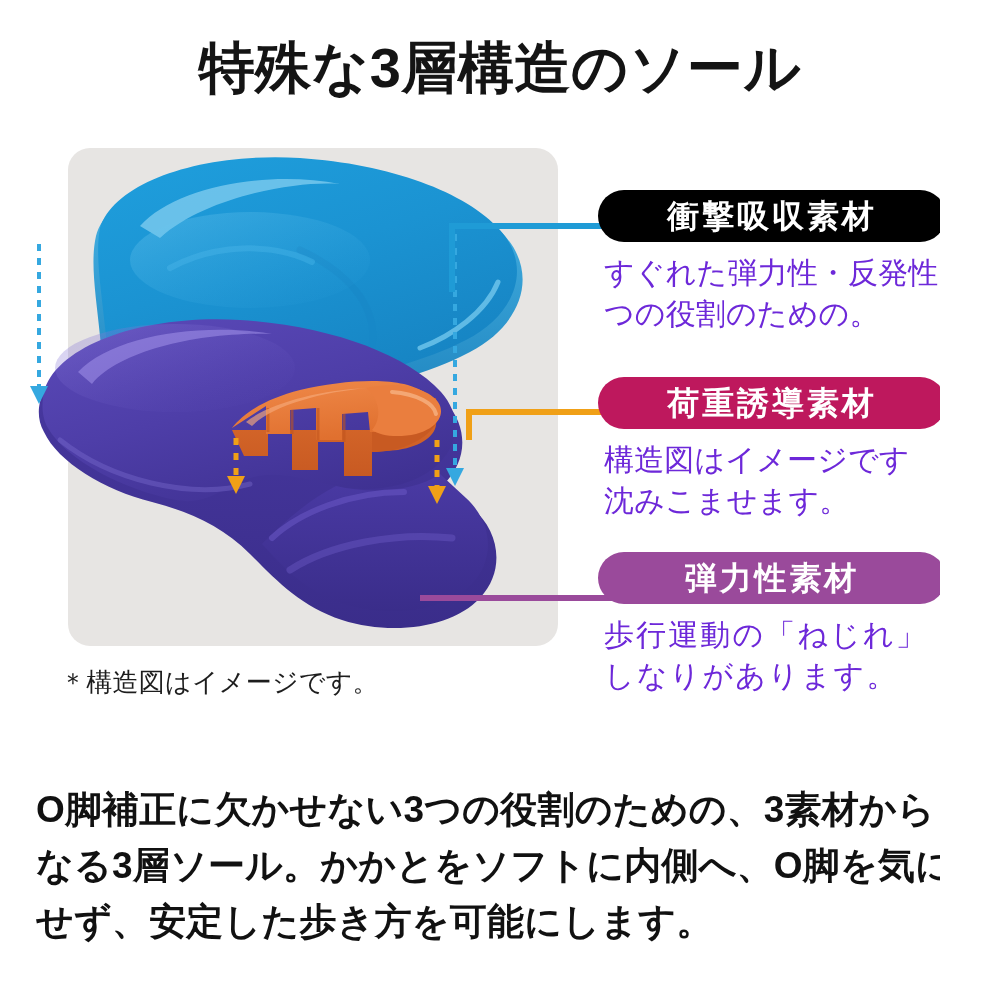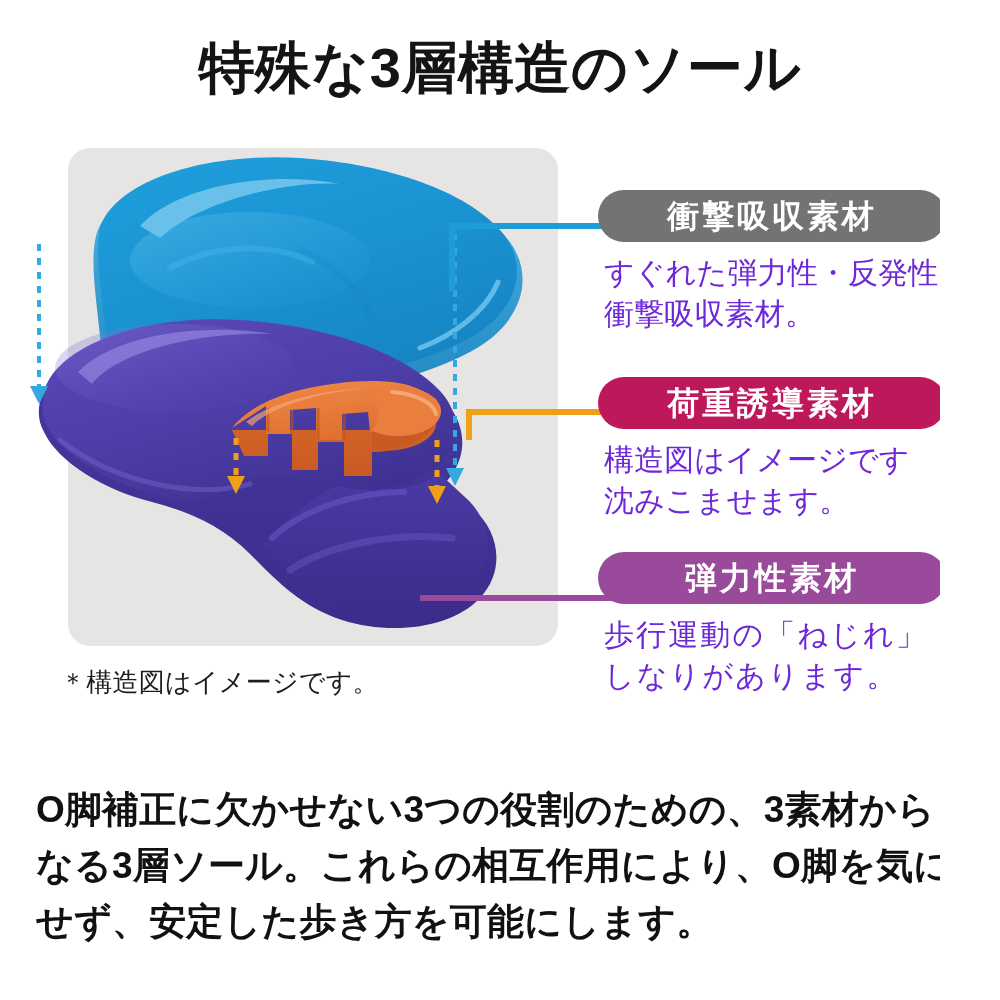--- a/index.html
+++ b/index.html
@@ -83,21 +83,21 @@
     height: 52px;
     border-radius: 26px;
     color: #ffffff;
     font-size: 32px;
     font-weight: 700;
     letter-spacing: 0.09em;
     text-align: center;
     line-height: 52px;
     white-space: nowrap;
   }
-  .pill-blue   { background: #737373; }
+  .pill-blue   { background: #000000; }
   .pill-orange { background: #be185d; }
   .pill-purple { background: #9a4a9b; }
 
   .desc {
     margin-top: 10px;
     padding-left: 6px;
     font-size: 30px;
     line-height: 1.38;
     color: #6d28d9;
     letter-spacing: 0.005em;
@@ -314,21 +314,21 @@
   </svg>
 
   <div class="footnote">＊構造図はイメージです。</div>
 
   <div class="callouts">
 
     <div class="callout callout-1">
       <div class="pill pill-blue">衝撃吸収素材</div>
       <div class="desc">
         <div>すぐれた弾力性・反発性</div>
-        <div>衝撃吸収素材。</div>
+        <div>つの役割のための。</div>
       </div>
     </div>
 
     <div class="callout callout-2">
       <div class="pill pill-orange">荷重誘導素材</div>
       <div class="desc">
         <div>構造図はイメージです</div>
         <div>沈みこませます。</div>
       </div>
     </div>
@@ -336,15 +336,15 @@
     <div class="callout callout-3">
       <div class="pill pill-purple">弾力性素材</div>
       <div class="desc justified">
         <div>歩行運動の「ねじれ」</div>
         <div>しなりがあります。</div>
       </div>
     </div>
 
   </div>
 
-  <div class="summary">O脚補正に欠かせない3つの役割のための、3素材からなる3層ソール。これらの相互作用により、O脚を気にせず、安定した歩き方を可能にします。</div>
+  <div class="summary">O脚補正に欠かせない3つの役割のための、3素材からなる3層ソール。かかとをソフトに内側へ、O脚を気にせず、安定した歩き方を可能にします。</div>
 
 </div>
 
 </body></html>

